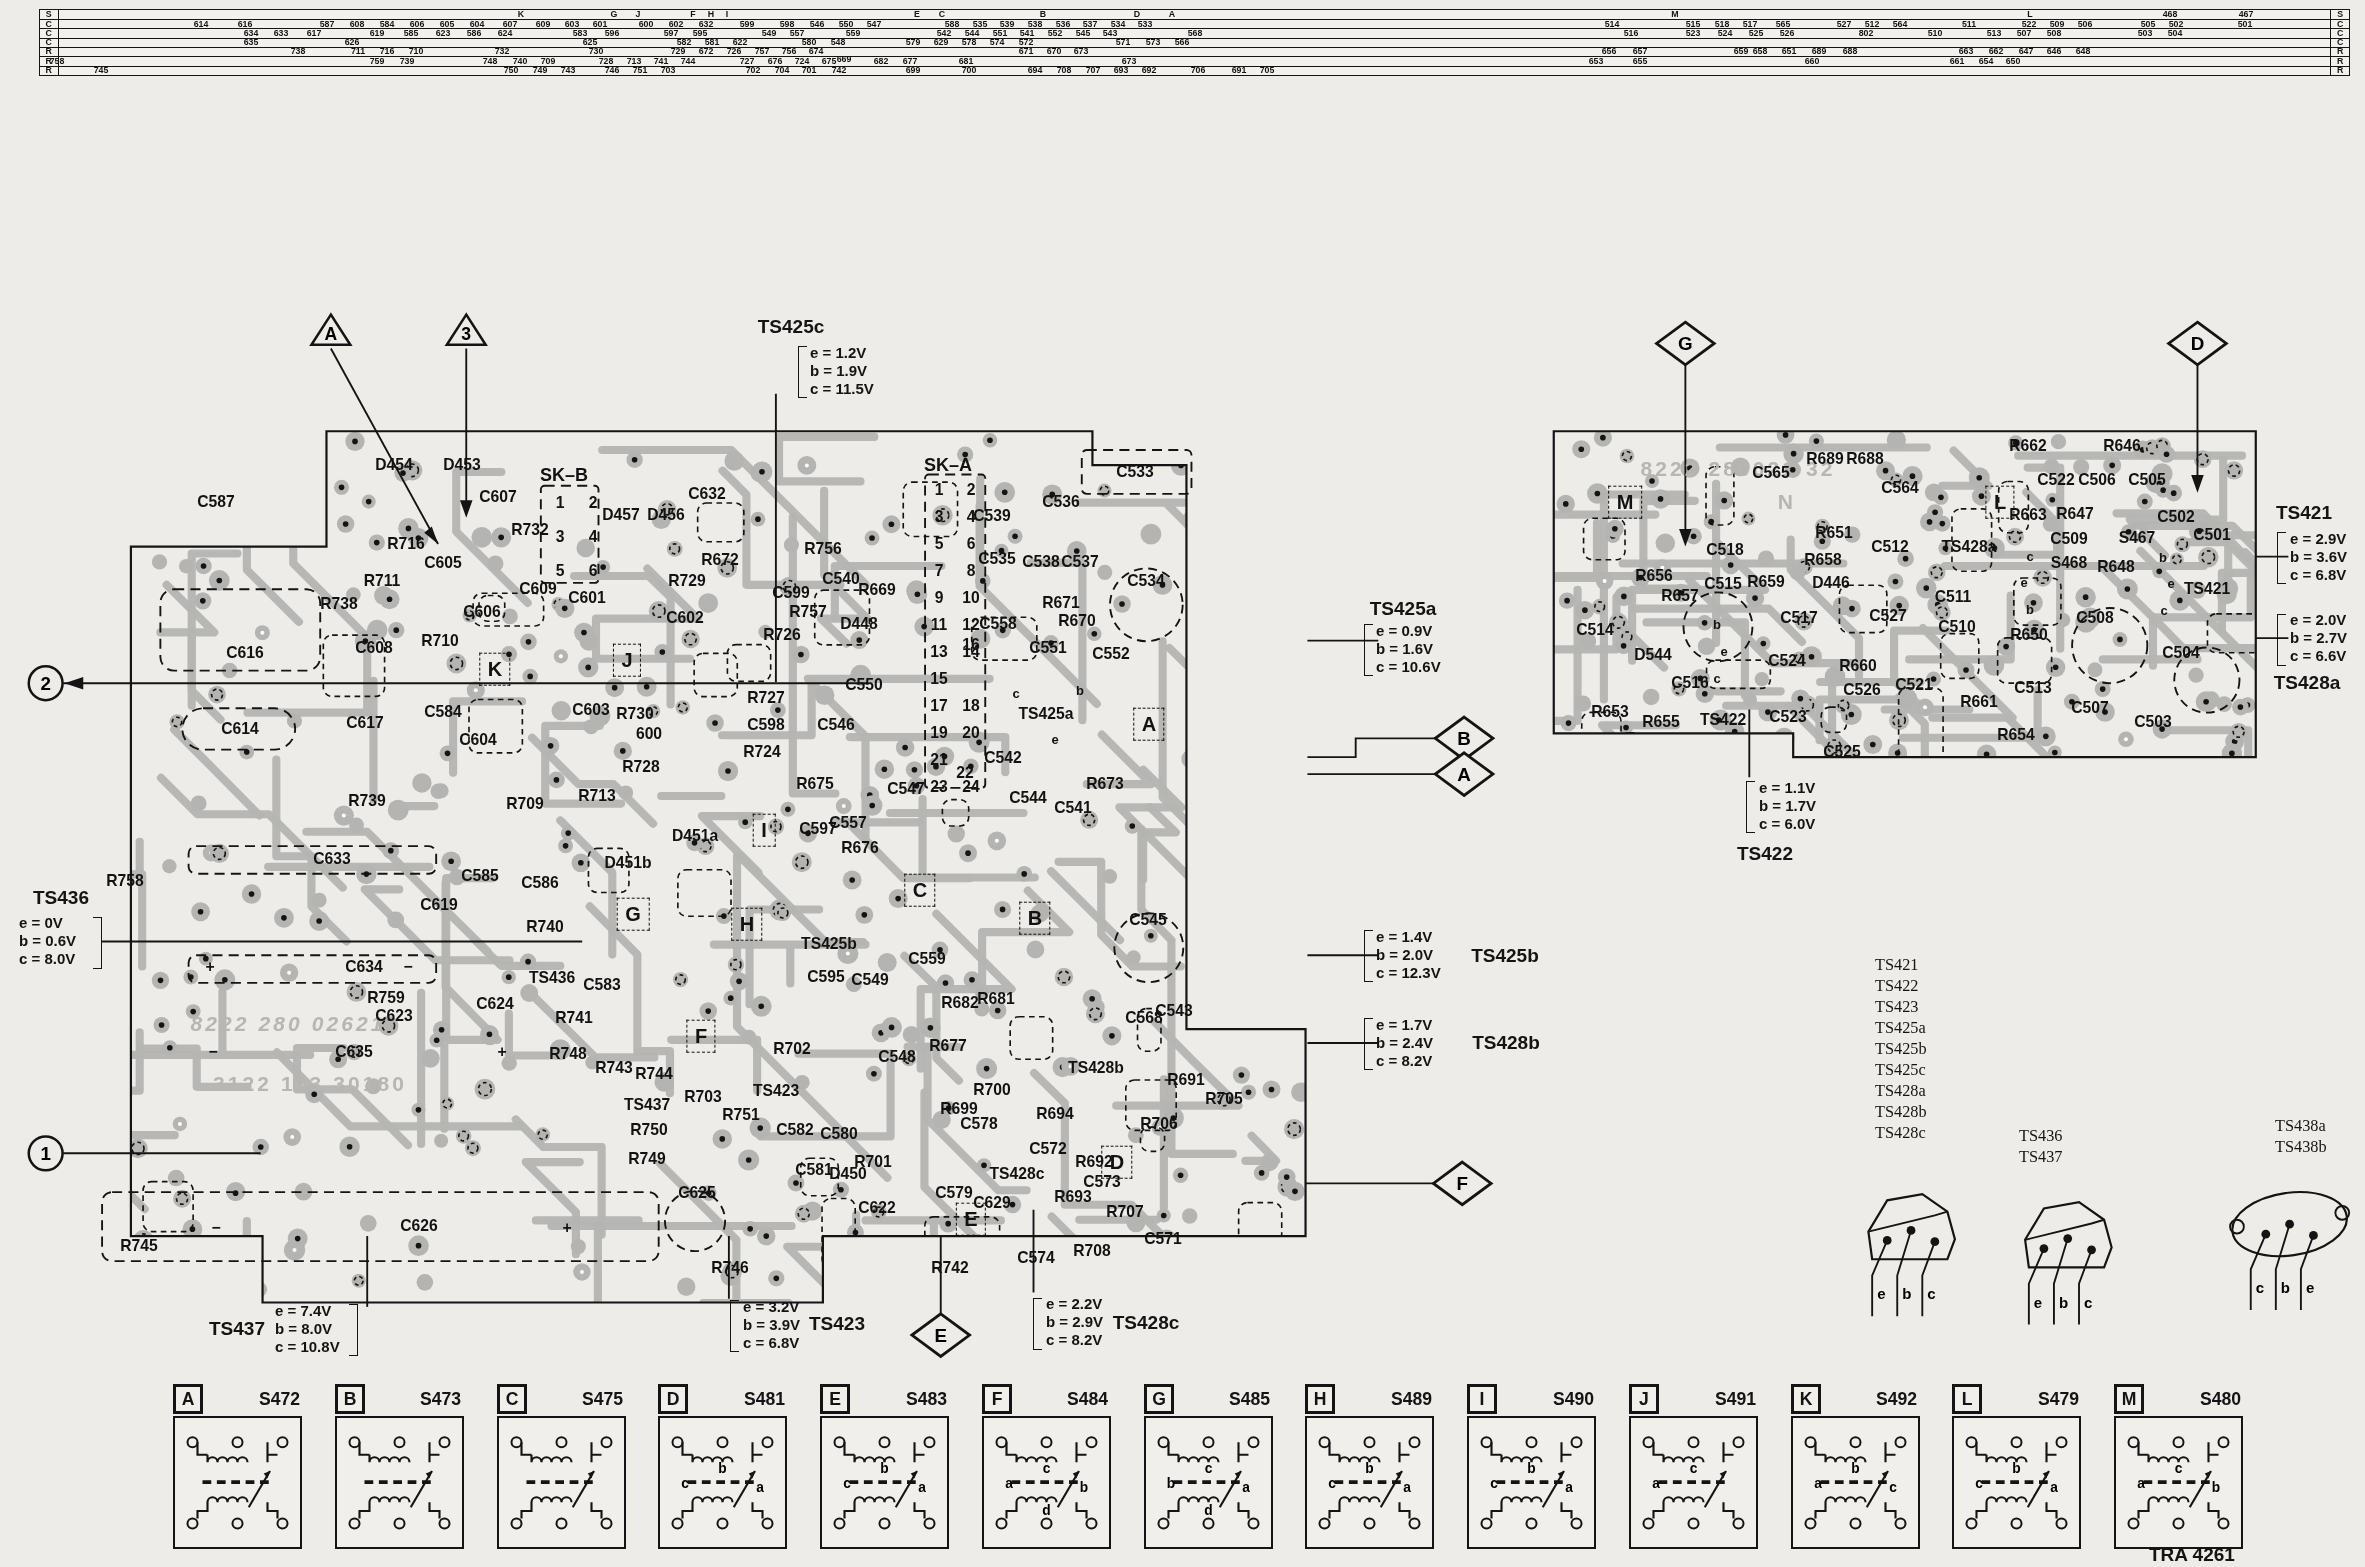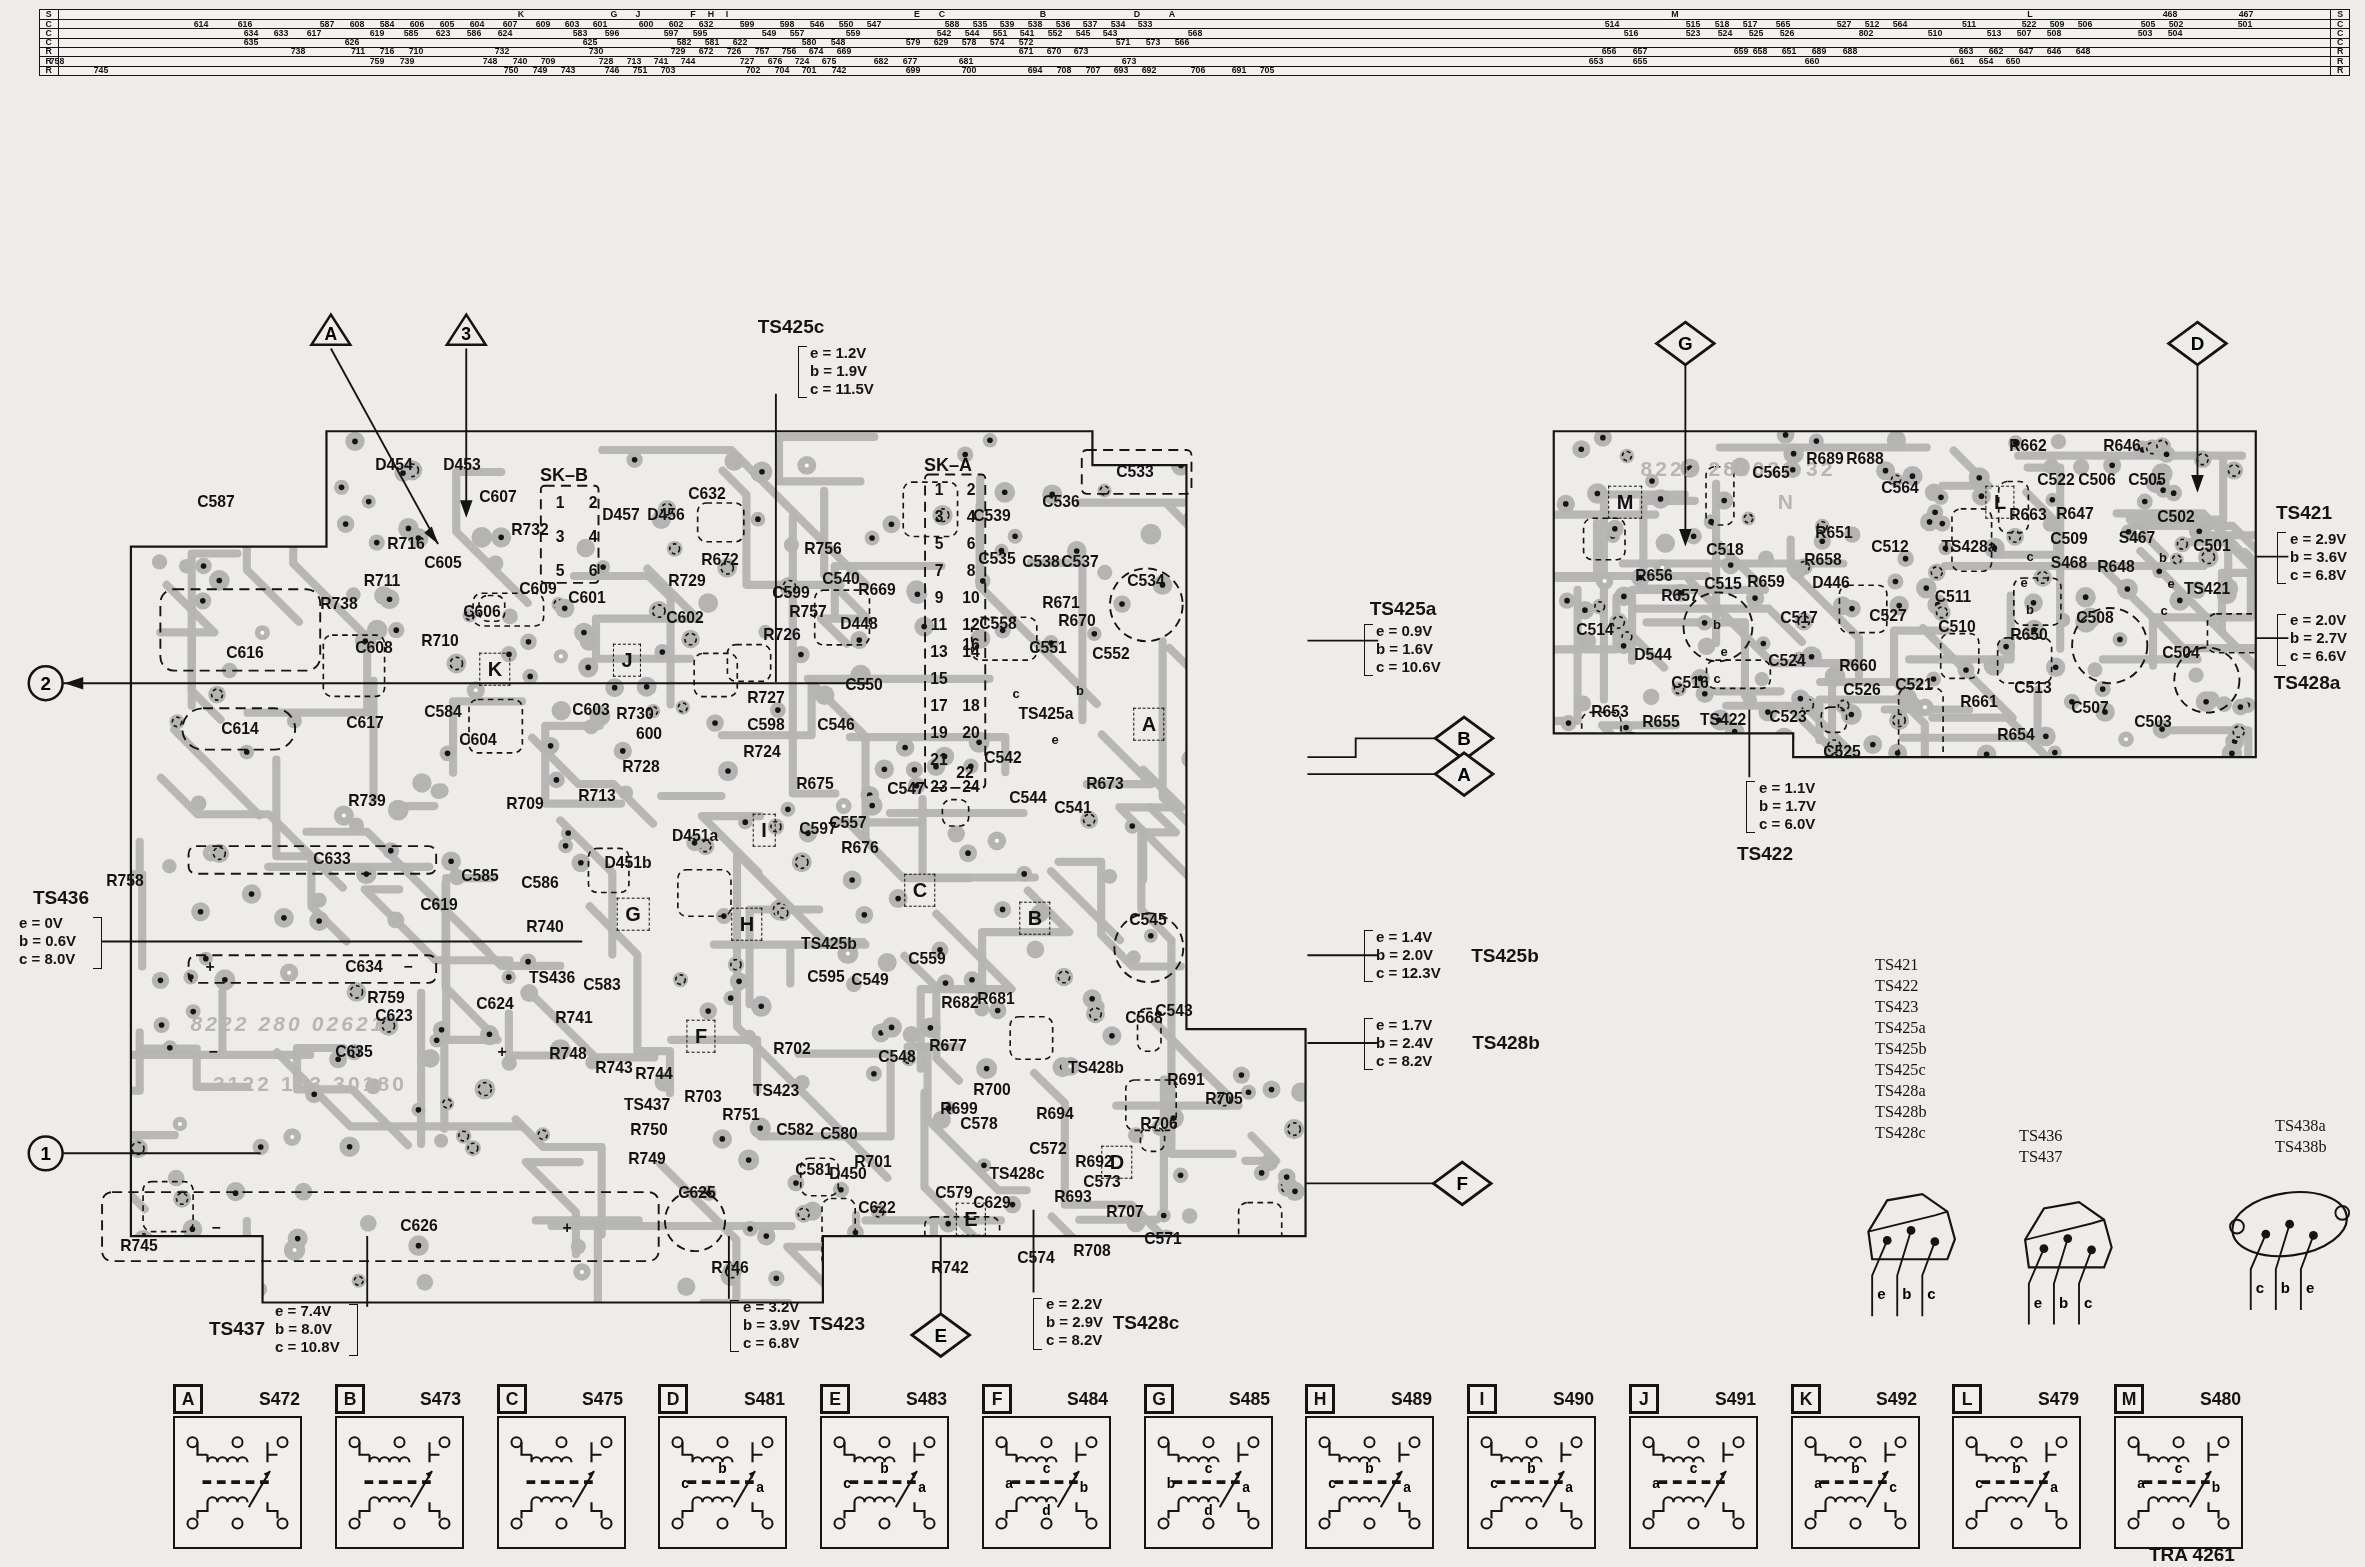--- a/index.html
+++ b/index.html
@@ -1302,21 +1302,21 @@
         <span class="tcell" style="left: 347px;">716</span>
         <span class="tcell" style="left: 376px;">710</span>
         <span class="tcell" style="left: 462px;">732</span>
         <span class="tcell" style="left: 556px;">730</span>
         <span class="tcell" style="left: 638px;">729</span>
         <span class="tcell" style="left: 666px;">672</span>
         <span class="tcell" style="left: 694px;">726</span>
         <span class="tcell" style="left: 722px;">757</span>
         <span class="tcell" style="left: 749px;">756</span>
         <span class="tcell" style="left: 776px;">674</span>
-        <span class="tcell" style="left: 804px;">669</span>
+        <span class="tcell" style="left: 804px; margin-top: 8px;">669</span>
         <span class="tcell" style="left: 986px;">671</span>
         <span class="tcell" style="left: 1014px;">670</span>
         <span class="tcell" style="left: 1041px;">673</span>
         <span class="tcell" style="left: 1569px;">656</span>
         <span class="tcell" style="left: 1600px;">657</span>
         <span class="tcell" style="left: 1691px; margin-left: 10px;">659</span>
         <span class="tcell" style="left: 1720px;">658</span>
         <span class="tcell" style="left: 1749px;">651</span>
         <span class="tcell" style="left: 1779px;">689</span>
         <span class="tcell" style="left: 1810px;">688</span>
@@ -1530,21 +1530,21 @@
       <div class="lbl" style="left: 2056px; top: 480px;">C522</div>
       <div class="lbl" style="left: 2097px; top: 480px;">C506</div>
       <div class="lbl" style="left: 2147px; top: 480px;">C505</div>
       <div class="lbl" style="left: 2176px; top: 517px;">C502</div>
       <div class="lbl" style="left: 2028px; top: 515px;">R663</div>
       <div class="lbl" style="left: 2075px; top: 514px;">R647</div>
       <div class="lbl" style="left: 2069px; top: 539px;">C509</div>
       <div class="lbl" style="left: 2069px; top: 563px;">S468</div>
       <div class="lbl" style="left: 2137px; top: 538px;">S467</div>
       <div class="lbl" style="left: 2116px; top: 567px;">R648</div>
-      <div class="lbl" style="left: 2212px; top: 546px;">C501</div>
+      <div class="lbl" style="left: 2212px; top: 535px;">C501</div>
       <div class="lbl" style="left: 1969px; top: 547px;">TS428a</div>
       <div class="lbl" style="left: 1725px; top: 550px;">C518</div>
       <div class="lbl" style="left: 1834px; top: 533px;">R651</div>
       <div class="lbl" style="left: 1823px; top: 560px;">R658</div>
       <div class="lbl" style="left: 1890px; top: 547px;">C512</div>
       <div class="lbl" style="left: 1831px; top: 583px;">D446</div>
       <div class="lbl" style="left: 1766px; top: 582px;">R659</div>
       <div class="lbl" style="left: 1723px; top: 584px;">C515</div>
       <div class="lbl" style="left: 1680px; top: 596px;">R657</div>
       <div class="lbl" style="left: 1654px; top: 576px;">R656</div>

